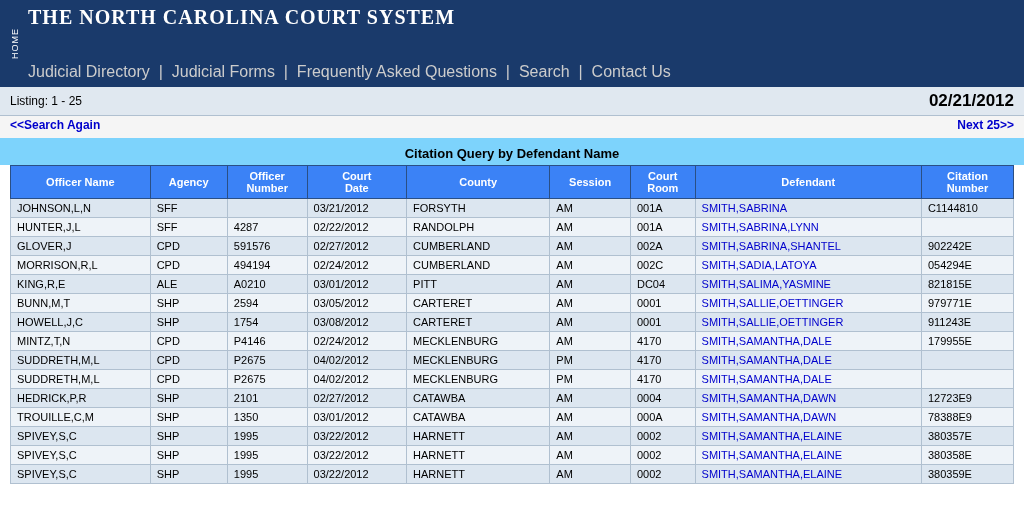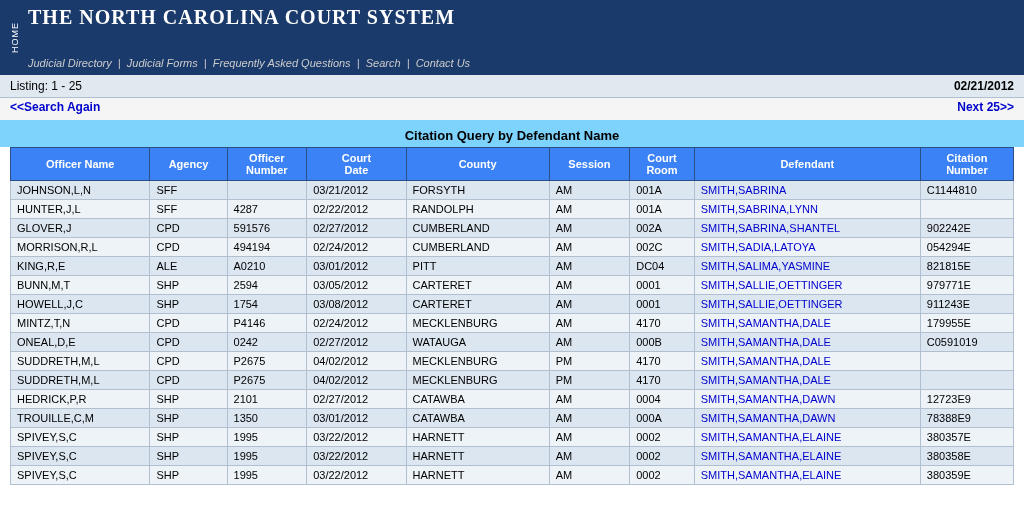--- a/index.html
+++ b/index.html
@@ -30,36 +30,35 @@
     .header-title {
       color: #fff;
       font-size: 20px;
       font-weight: bold;
       font-family: Georgia, serif;
       letter-spacing: 1px;
       text-transform: uppercase;
     }
     .header-subtitle {
       color: #ccc;
-      font-size: 11px;
-      margin-top: 12px;
-      font-style: italic;
+      font-size: 16px;
+      margin-top: 18px;
     }
 
     
     .toolbar {
       background: #e0e8f0;
       padding: 4px 10px;
       display: flex;
       justify-content: space-between;
       align-items: center;
       border-bottom: 1px solid #b0c0d0;
     }
     .listing-info { font-size: 12px; color: #000; }
-    .date-info { font-size: 12px; color: #000; font-weight: bold; }
+    .date-info { font-size: 17px; color: #000; font-weight: bold; }
 
     
     .nav-links {
       padding: 2px 10px 6px 10px;
       display: flex;
       justify-content: space-between;
       background: #f5f5f5;
     }
     .nav-links a {
       color: #0000cc;
@@ -253,31 +252,20 @@
           <td>CPD</td>
           <td>P4146</td>
           <td>02/24/2012</td>
           <td>MECKLENBURG</td>
           <td>AM</td>
           <td>4170</td>
           <td><a href="#" class="defendant-link">SMITH,SAMANTHA,DALE</a></td>
           <td>179955E</td>
         </tr>
         <tr>
-          <td>ONEAL,D,E</td>
-          <td>CPD</td>
-          <td>0242</td>
-          <td>02/27/2012</td>
-          <td>WATAUGA</td>
-          <td>AM</td>
-          <td>000B</td>
-          <td><a href="#" class="defendant-link">SMITH,SAMANTHA,DALE</a></td>
-          <td>C0591019</td>
-        </tr>
-        <tr>
           <td>SUDDRETH,M,L</td>
           <td>CPD</td>
           <td>P2675</td>
           <td>04/02/2012</td>
           <td>MECKLENBURG</td>
           <td>PM</td>
           <td>4170</td>
           <td><a href="#" class="defendant-link">SMITH,SAMANTHA,DALE</a></td>
           <td></td>
         </tr>

